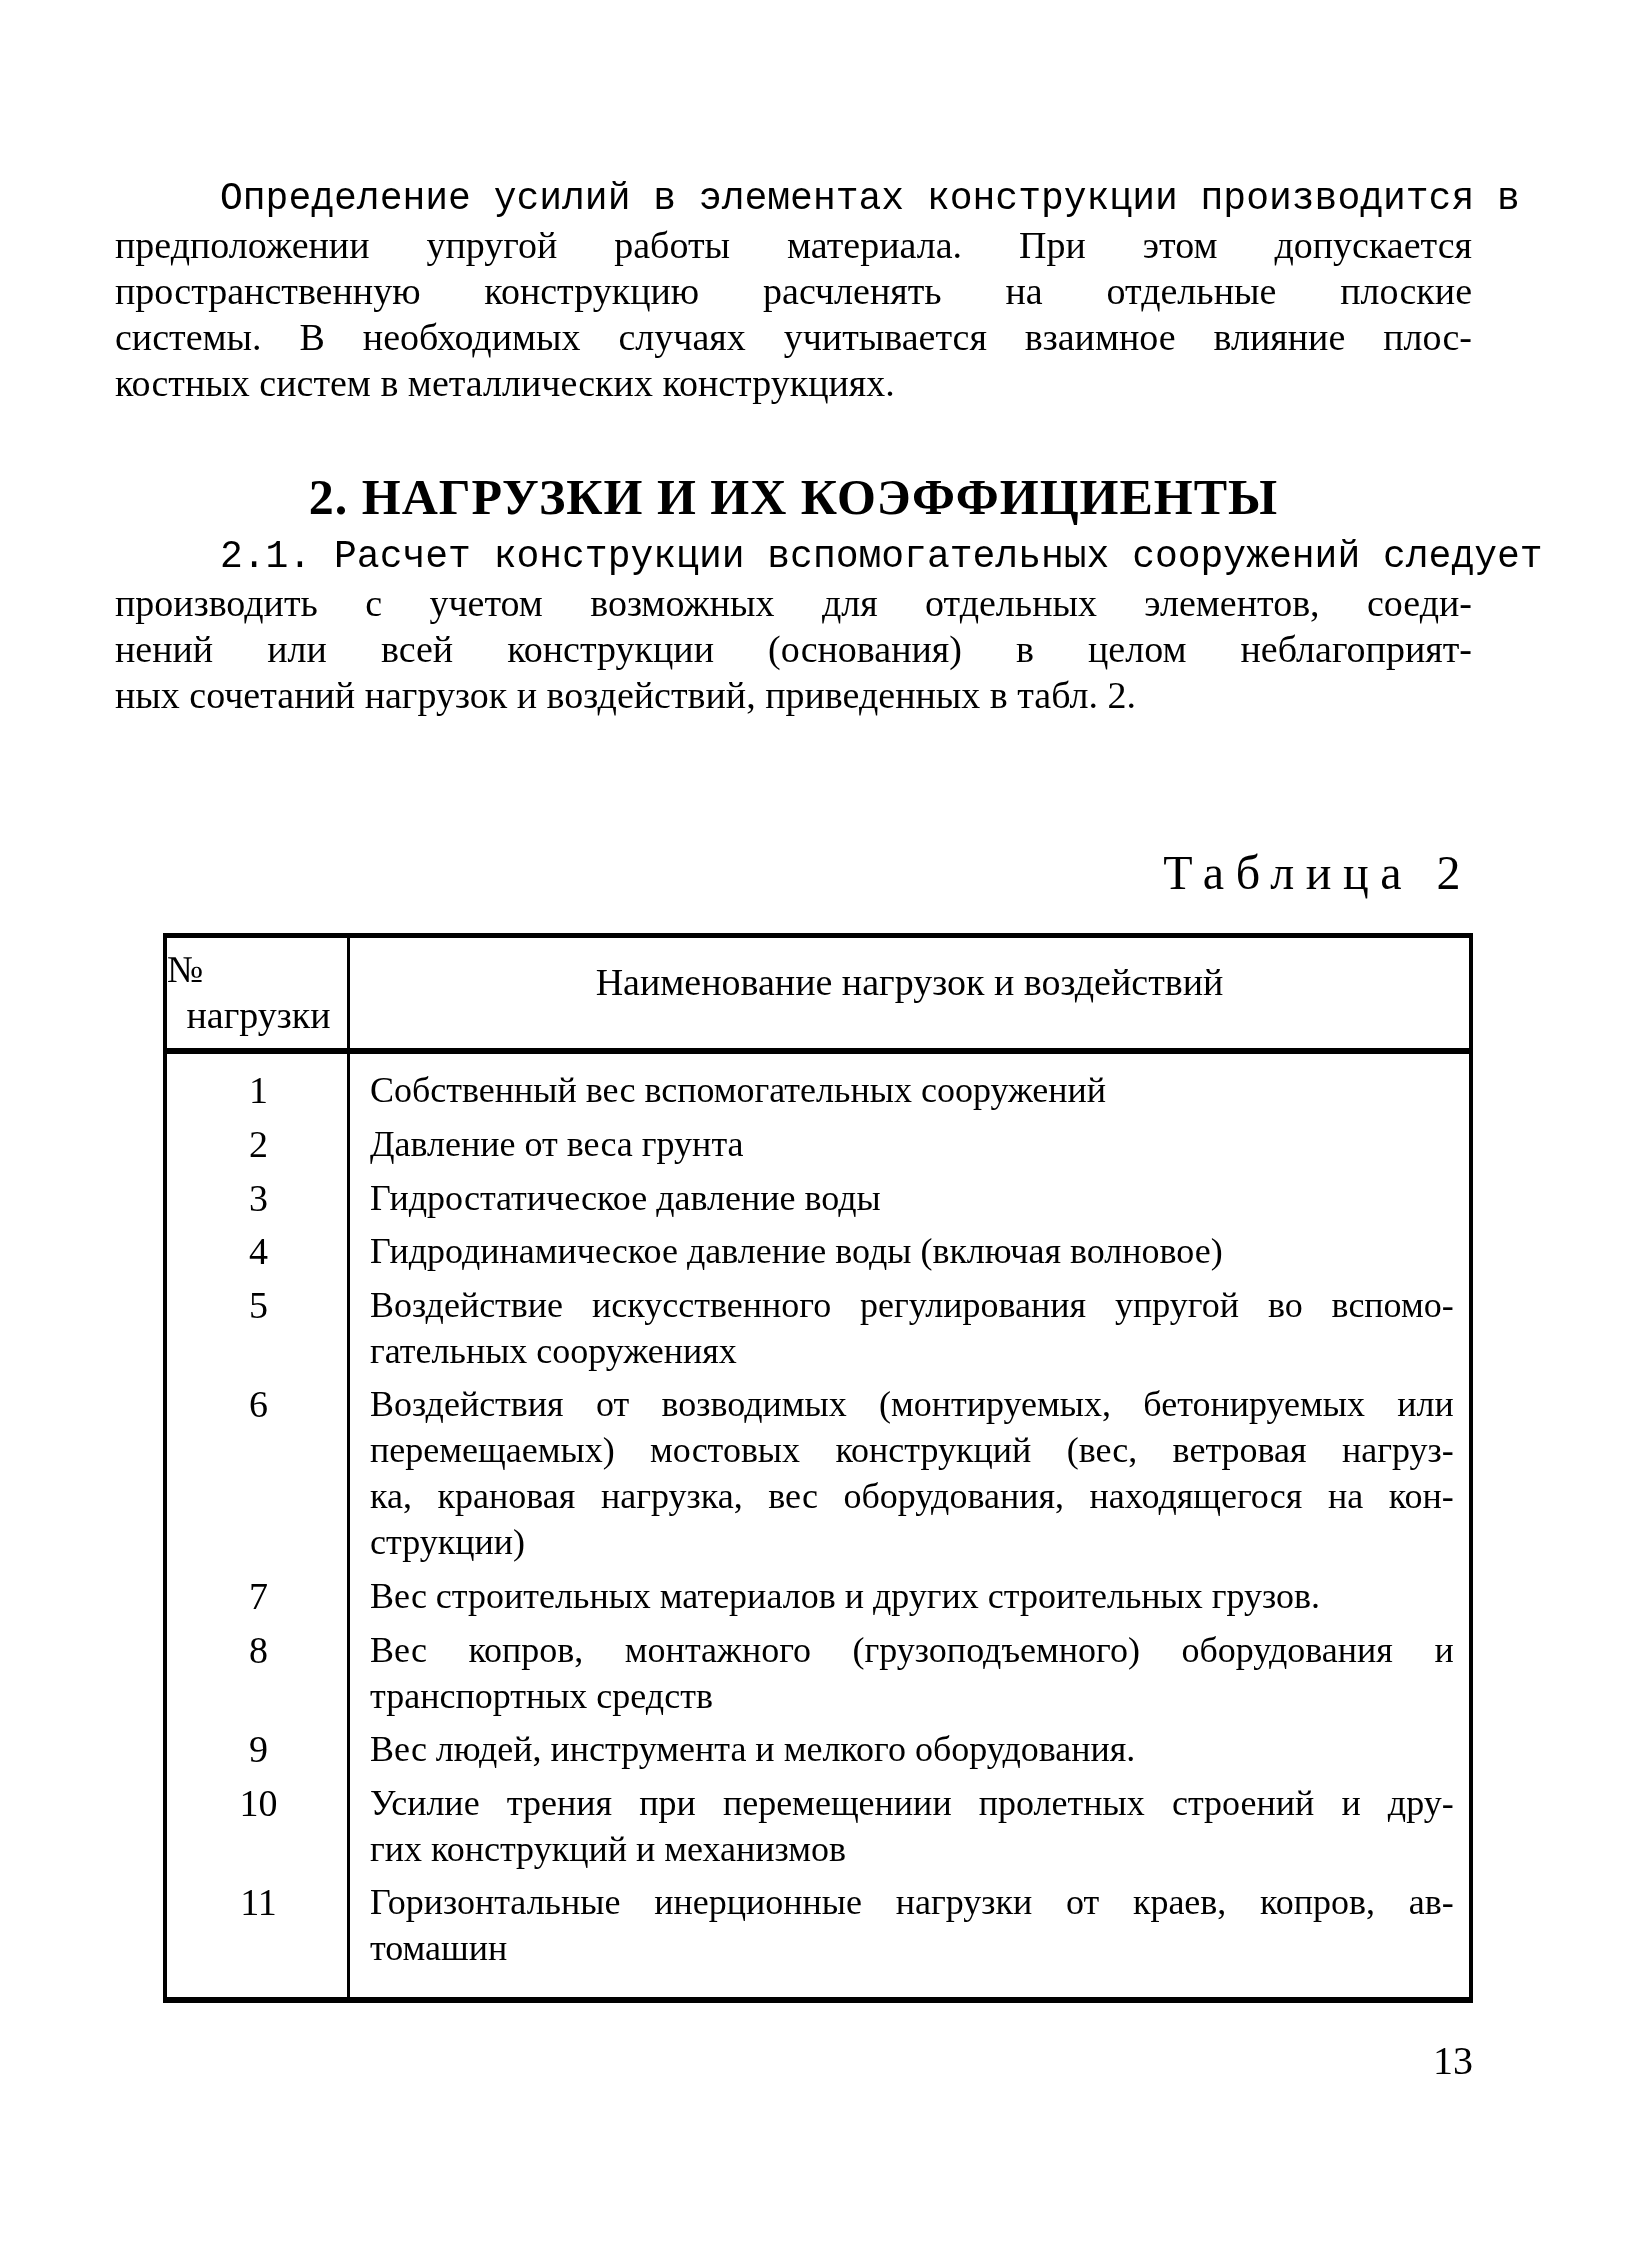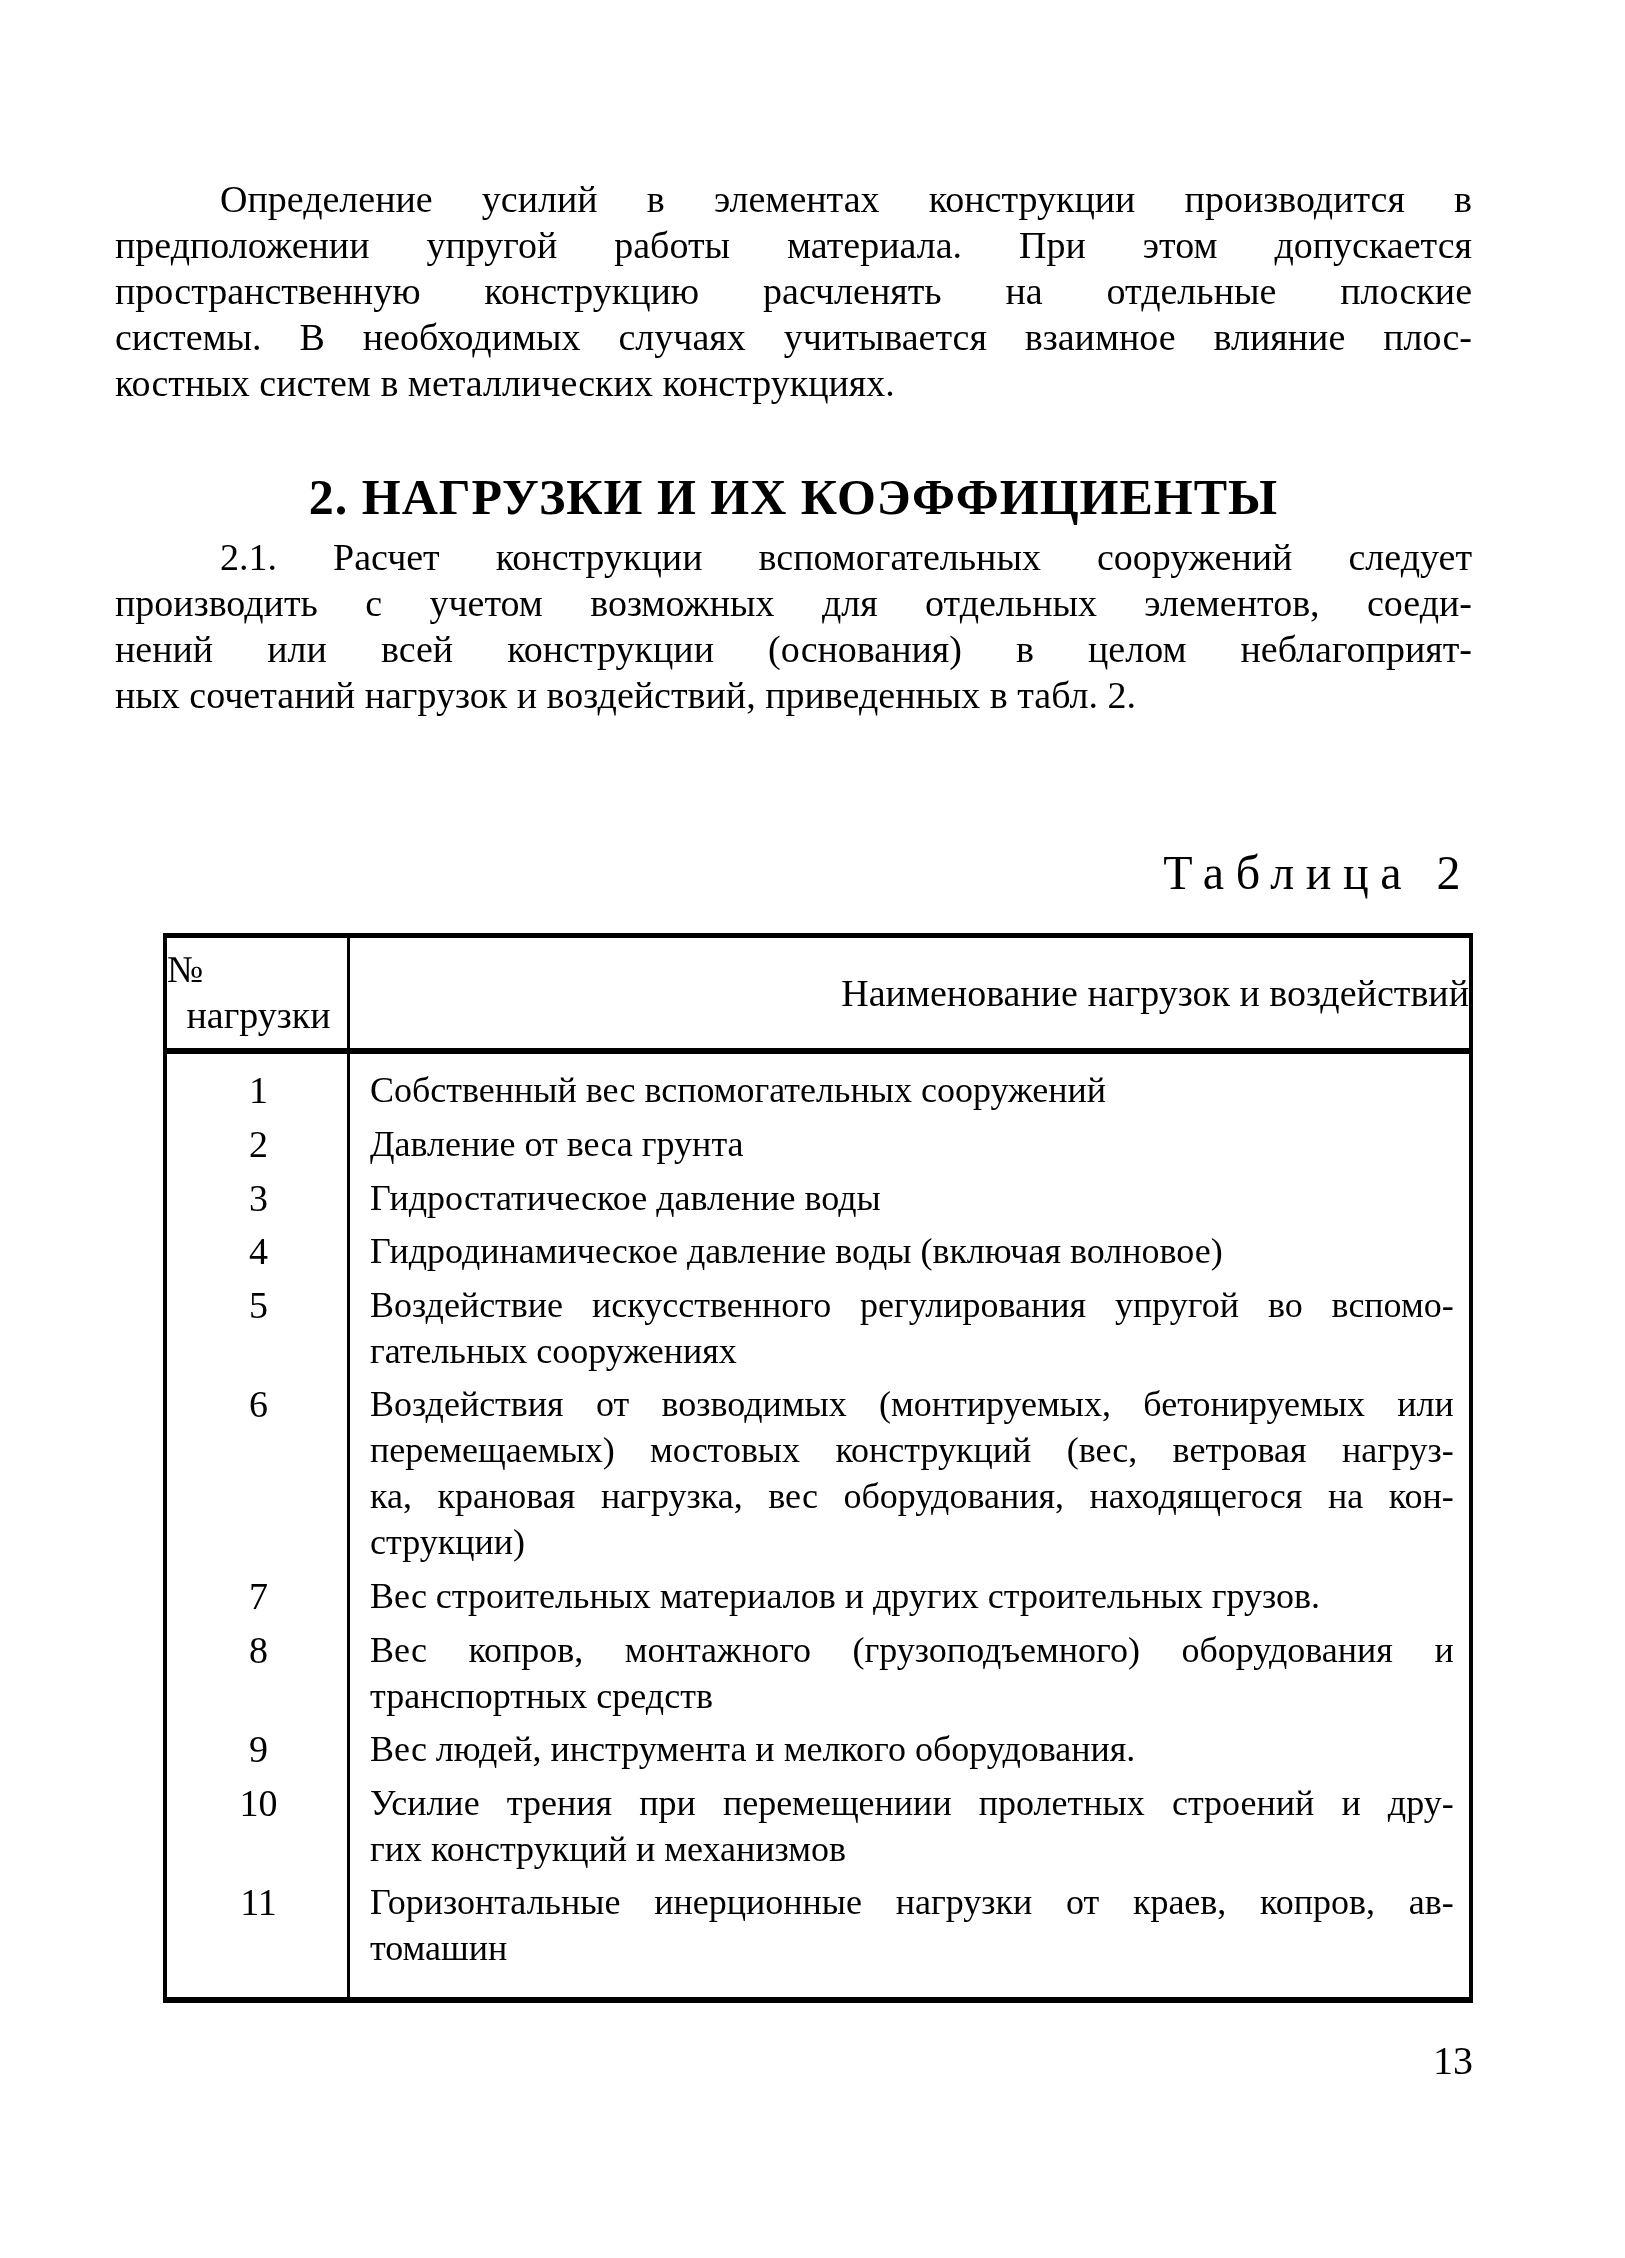--- a/index.html
+++ b/index.html
@@ -9,21 +9,21 @@
     background:#ffffff;
     color:#000;
     font-family:"Liberation Serif","DejaVu Serif",serif;
     font-size:38px;line-height:46px;
     overflow:hidden;
   }
   .content{position:absolute;left:115px;top:0;width:1357px;}
   .paragraph{margin:0;}
   .paragraph .line{white-space:nowrap;}
   .jst{text-align:justify;text-align-last:justify;}
-  .indent .line:first-child{text-indent:105px;}
+  .indent .line:first-child{text-indent:105px;font-family:Liberation Mono, monospace;}
   .intro{margin-top:176px;}
   .heading{
     margin:62px 0 0 0;
     font-size:50px;line-height:59px;
     font-weight:bold;text-align:center;letter-spacing:1px;
   }
   .para21{margin-top:7px;}
   .tcaption{
     margin-top:131px;height:48px;line-height:48px;
     font-size:48px;text-align:right;letter-spacing:11.5px;
@@ -33,21 +33,21 @@
     margin-top:36px;margin-left:48px;
     width:1310px;height:1070px;
     border:solid #000;border-width:5.7px 4.8px 6.7px 4.8px;
     position:relative;
   }
   .load-table::before{
     content:"";position:absolute;left:180px;top:0;bottom:0;width:2.9px;background:#000;
   }
   .thead{display:flex;height:110px;border-bottom:6.7px solid #000;}
   .th-num{width:183px;flex:none;text-align:center;padding-top:7.6px;box-sizing:border-box;}
-  .th-name{flex:1;text-align:right;padding-top:32px;}
+  .th-name{flex:1;text-align:center;padding-top:21px;}
   .tbody{padding-top:13.4px;font-size:36px;}
   .trow{display:flex;margin-bottom:7.6px;}
   .tnum{width:183px;flex:none;text-align:center;font-size:38px;}
   .tcell{flex:1;padding:0 15.3px 0 20px;}
   .tcell .line{white-space:nowrap;}
   .page-number{
     position:absolute;top:2038px;right:153px;
     font-size:40px;line-height:46px;
   }
 </style>

